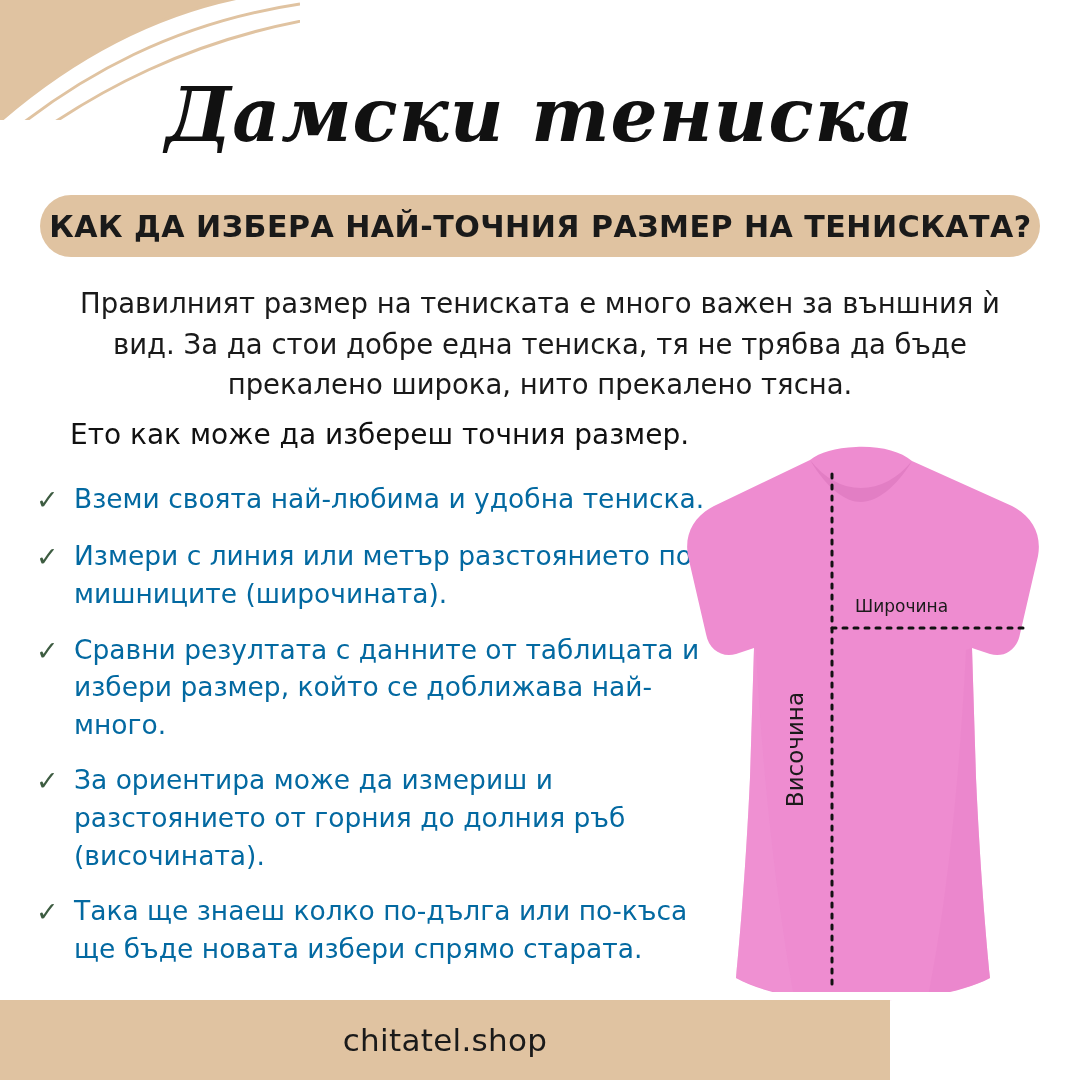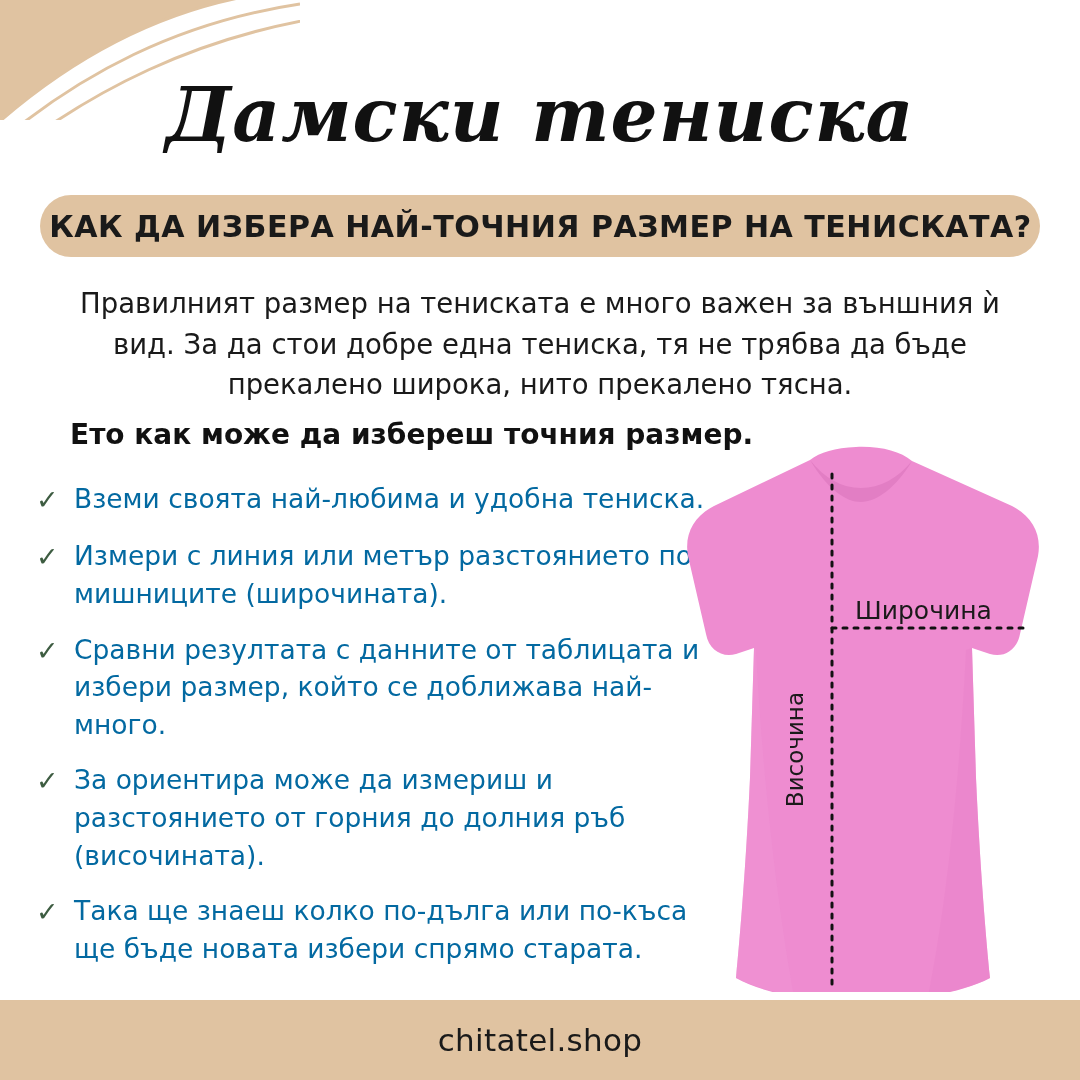--- a/index.html
+++ b/index.html
@@ -82,21 +82,21 @@
     line-height: 1.48;
     color: #1a1a1a;
     text-align: center;
   }
   .intro-bold {
     position: absolute;
     top: 418px;
     left: 70px;
     width: 760px;
     font-size: 28px;
-    font-weight: 700;
+    font-weight: 400;
     color: #111111;
   }
 
   
   .checklist {
     position: absolute;
     top: 480px;
     left: 36px;
     width: 700px;
   }
@@ -126,40 +126,40 @@
     top: 438px;
     width: 400px;
     height: 565px;
   }
   .shirt-wrap svg { display: block; }
 
   .label-width {
     position: absolute;
     left: 855px;
     top: 596px;
-    font-size: 25px;
+    font-size: 17px;
     color: #1a1a1a;
     white-space: nowrap;
   }
   .label-height {
     position: absolute;
     left: 782px;
     top: 692px;
     font-size: 23px;
     color: #1a1a1a;
     white-space: nowrap;
     writing-mode: vertical-rl;
     transform: rotate(180deg);
   }
 
   
   .footer {
     position: absolute;
     left: 0; bottom: 0;
-    width: 1080px;
+    width: 890px;
     height: 80px;
     background: #e0c3a1;
     display: flex;
     align-items: center;
     justify-content: center;
   }
   .footer-text {
     font-size: 31px;
     color: #1a1a1a;
     letter-spacing: 0.3px;

